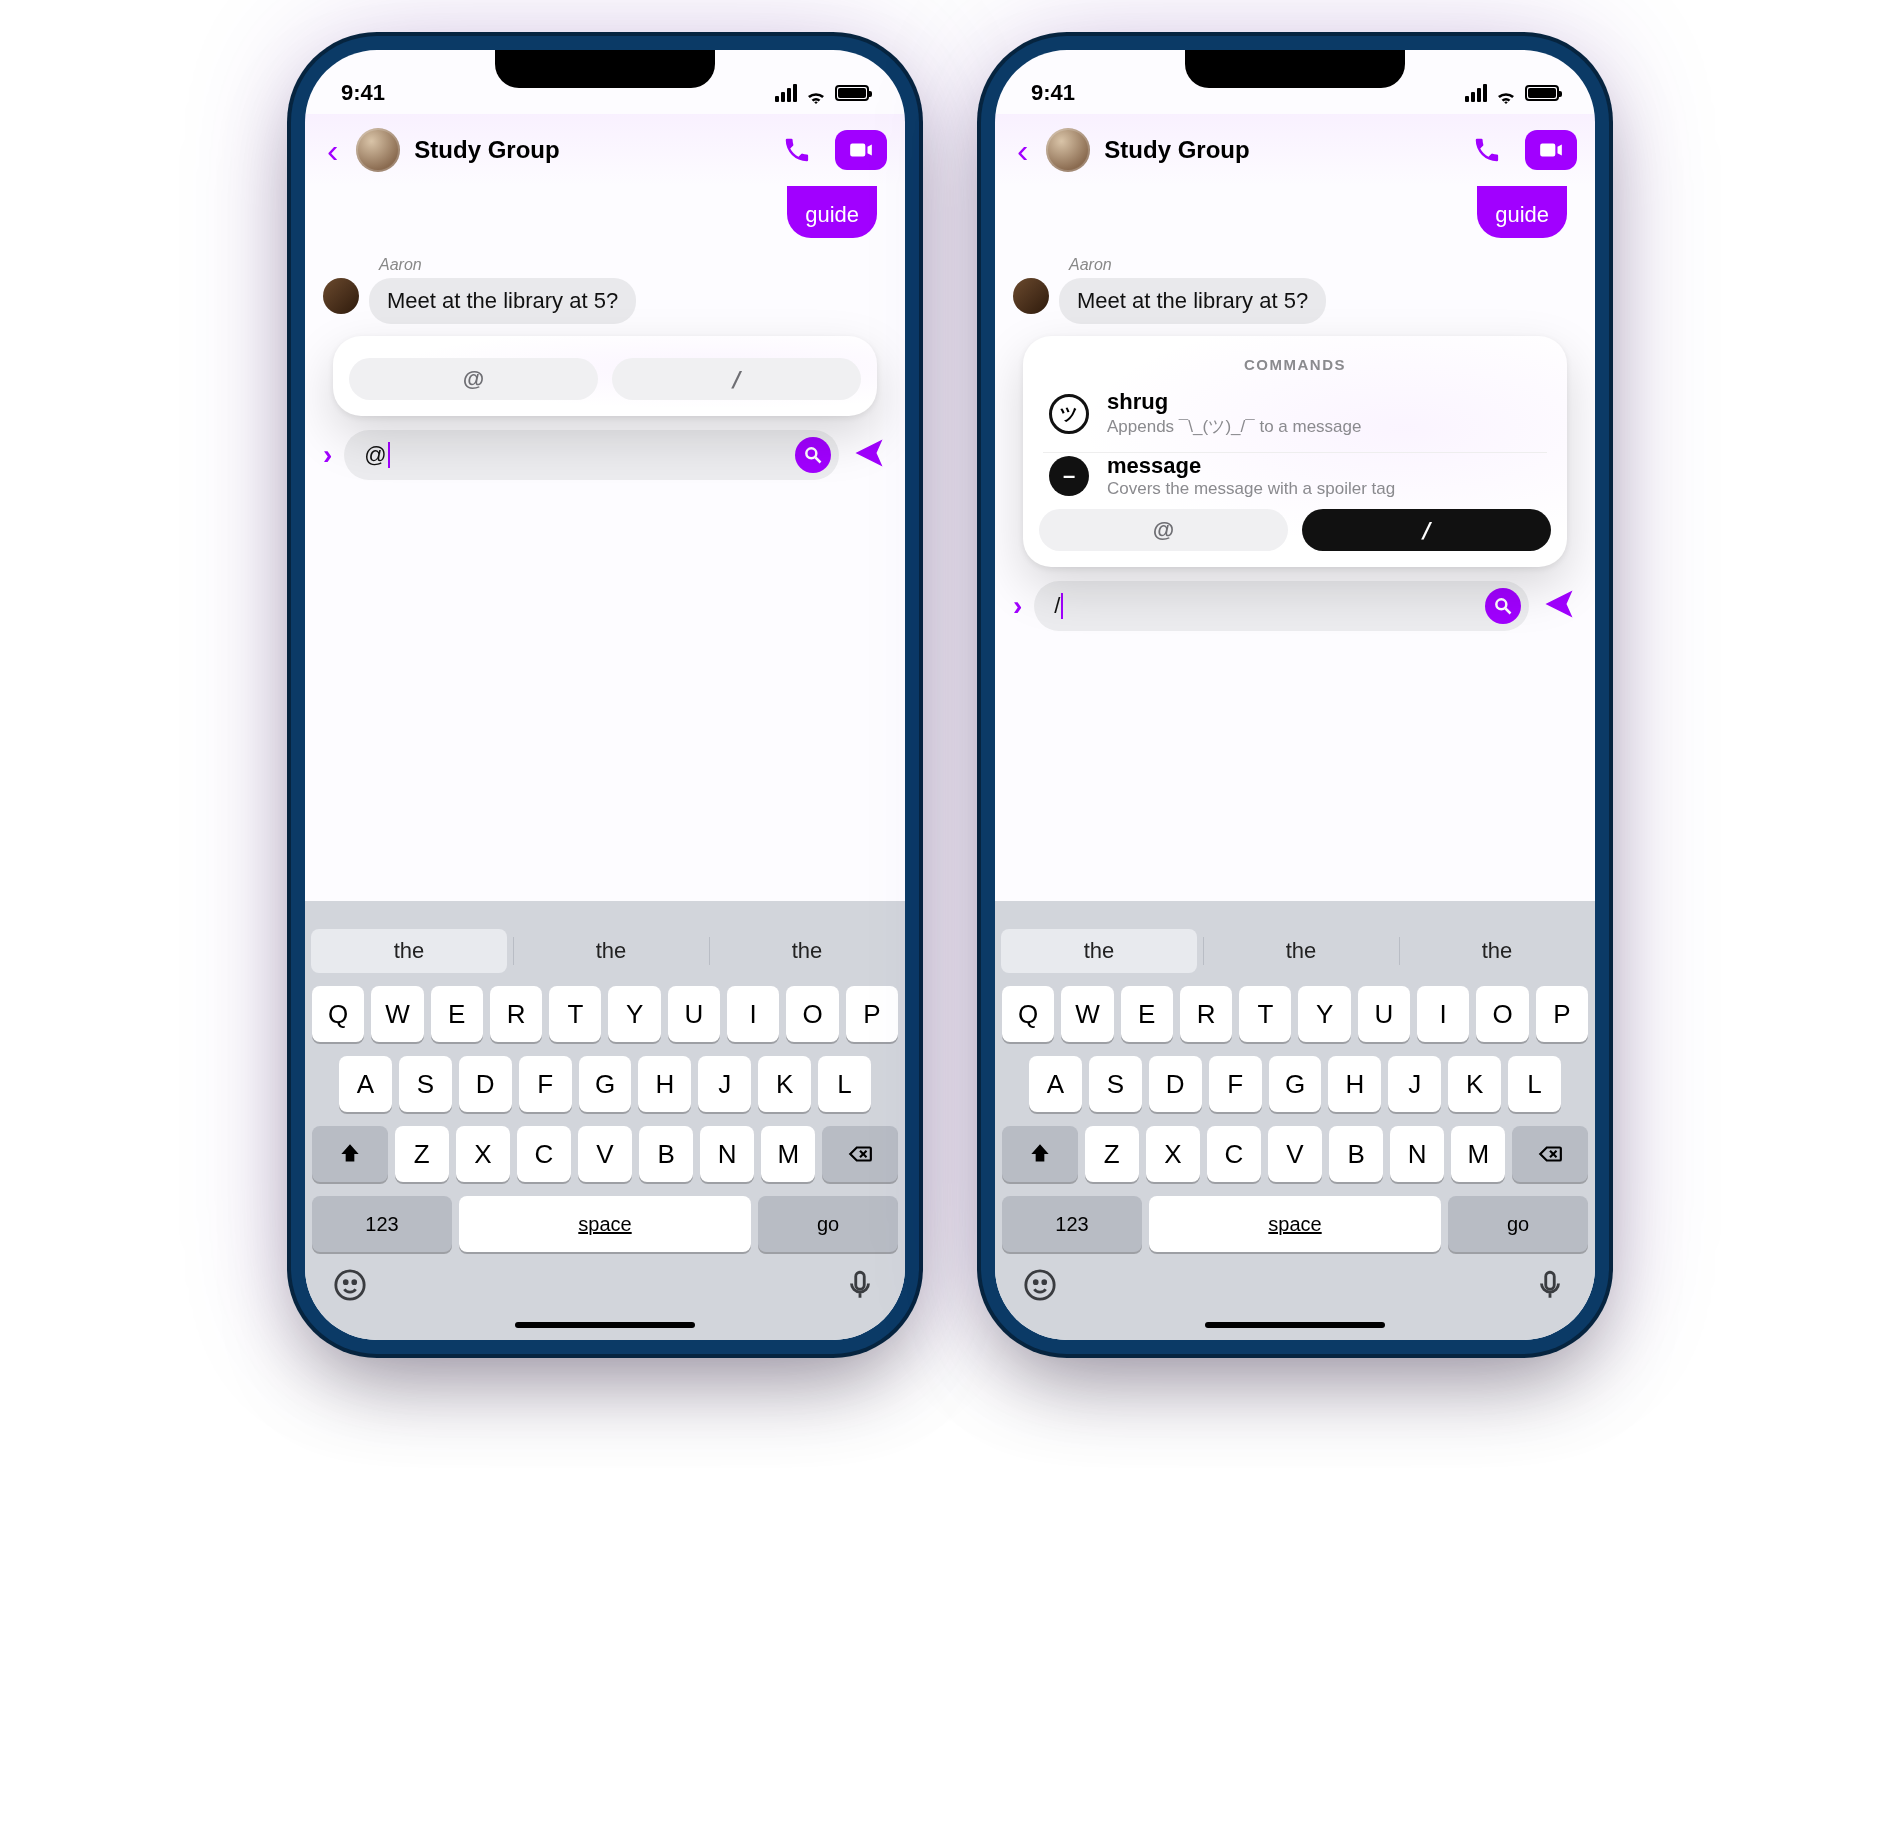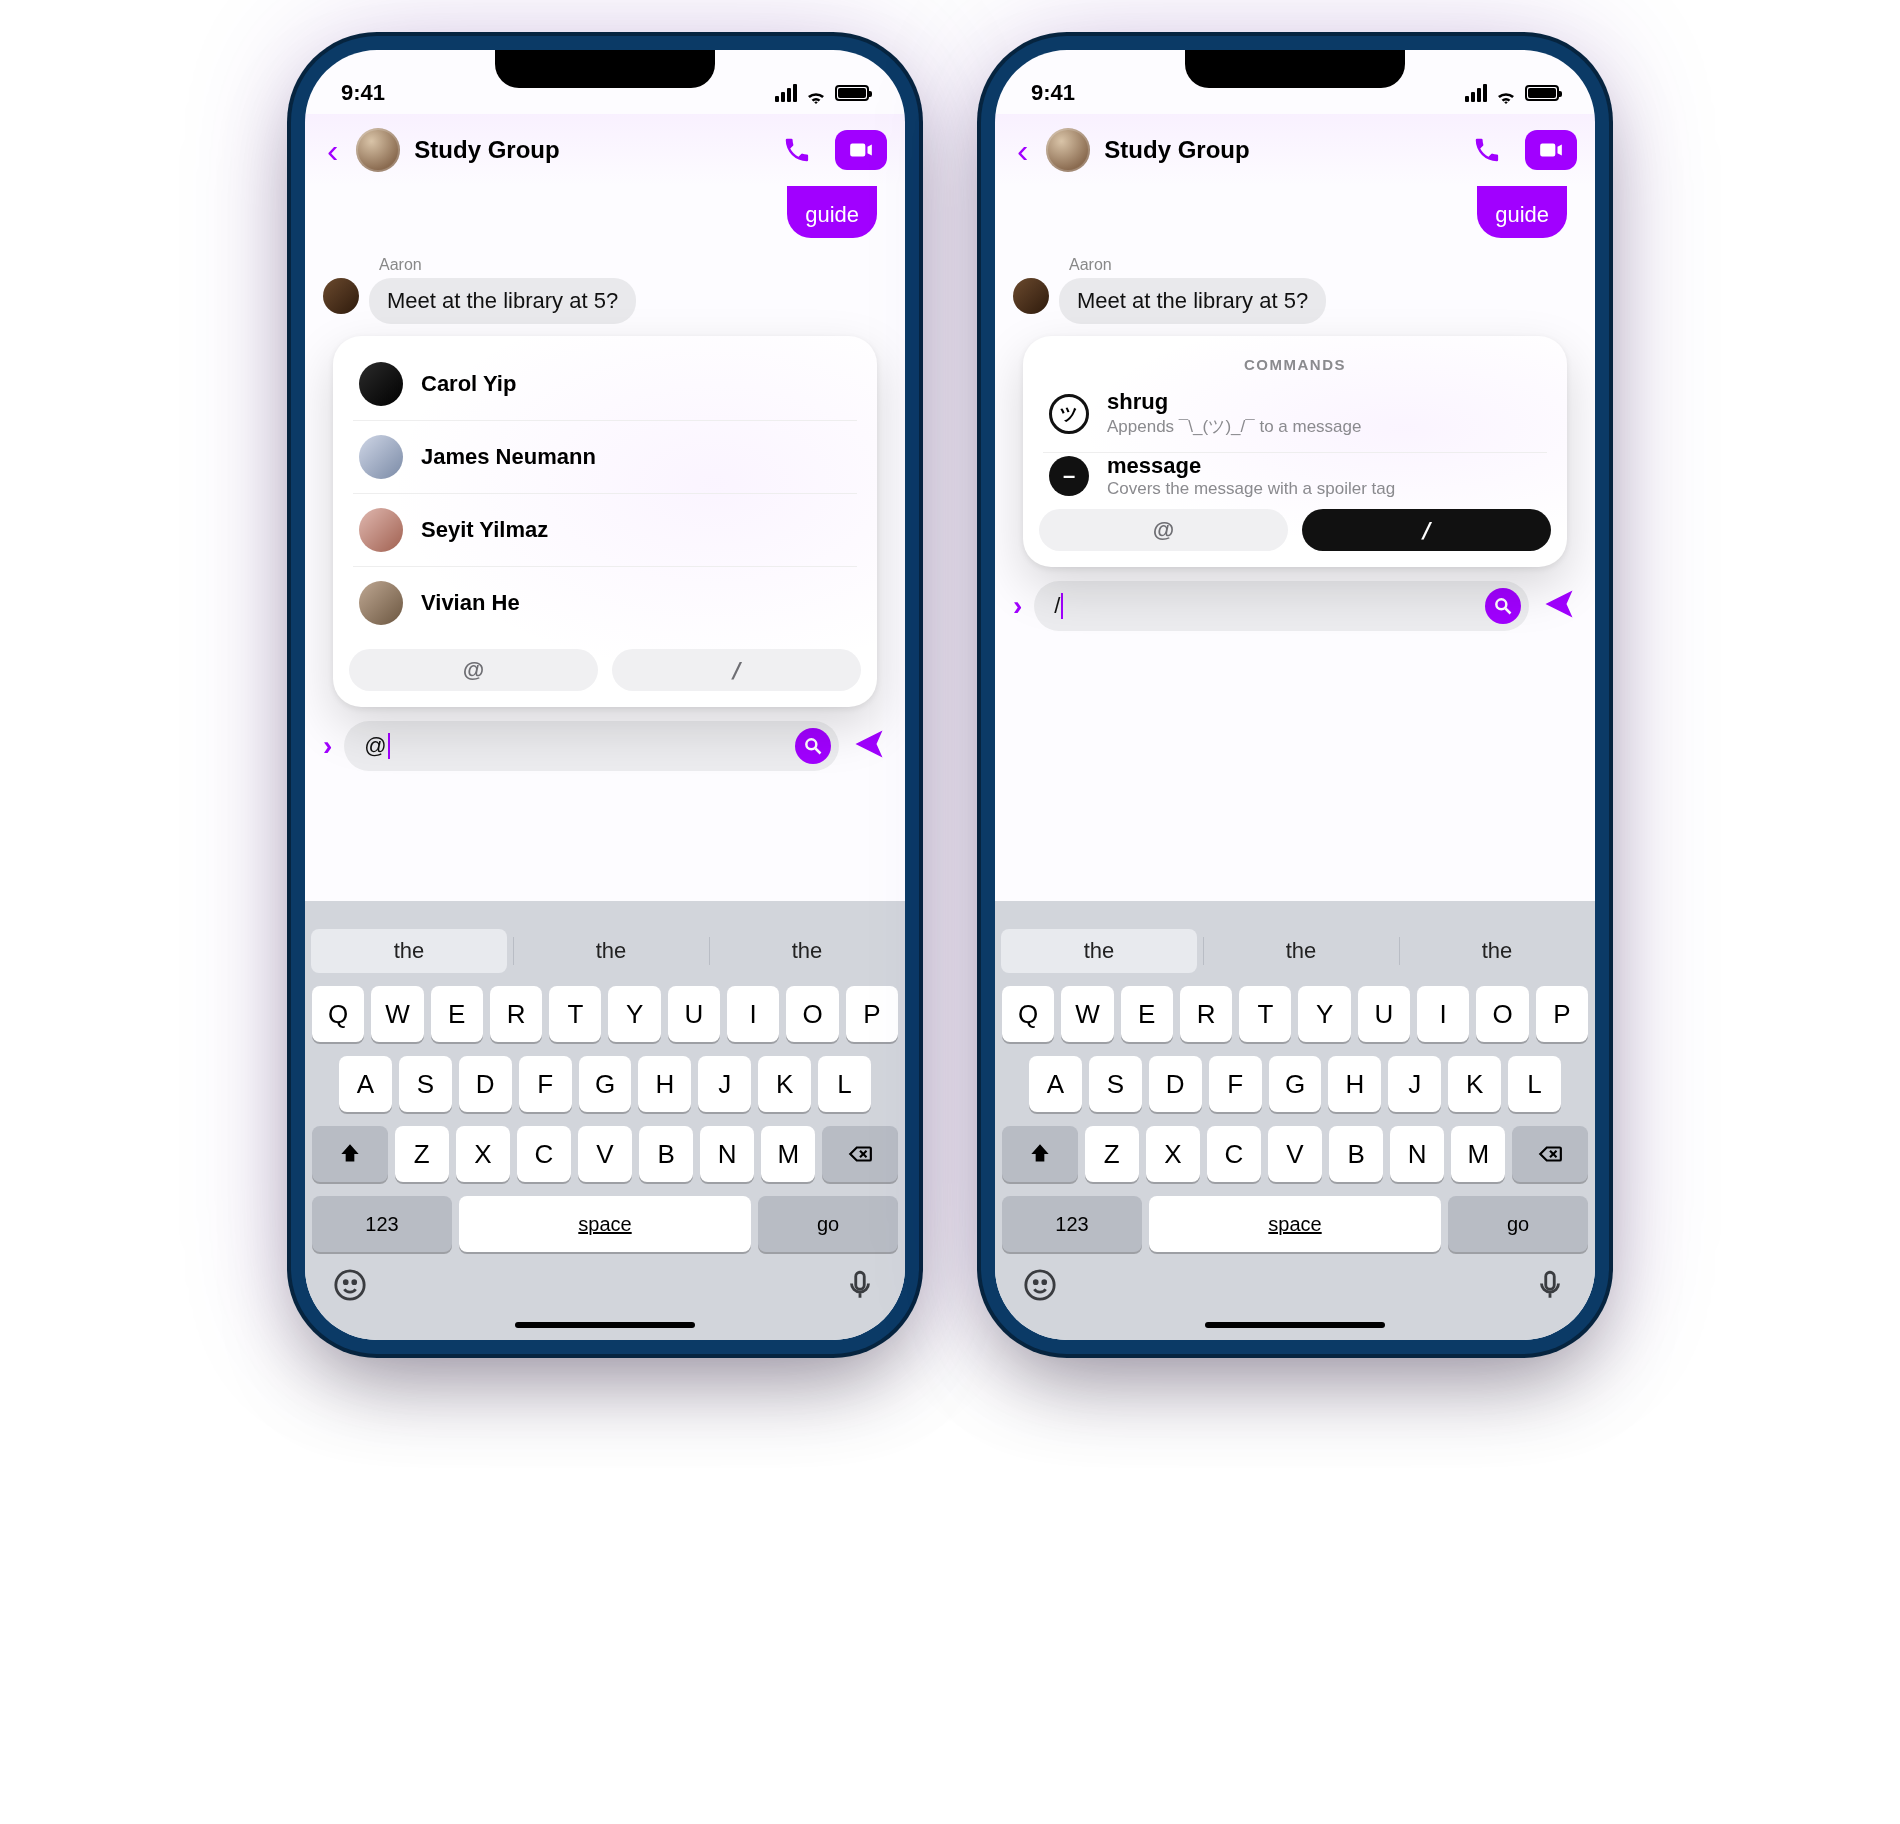--- a/index.html
+++ b/index.html
@@ -53,21 +53,21 @@
   .gavatar { width:44px; height:44px; border-radius:50%; background: radial-gradient(circle at 35% 30%, #d9c4a8, #8a6b50 70%); box-shadow: inset 0 0 0 2px #fff3; }
   .gtitle { font-size:24px; font-weight:700; }
   .spacer { flex:1; }
   .iconbtn { width:48px; height:48px; display:flex; align-items:center; justify-content:center; color:#a100ff; }
   .iconbtn svg { width:30px; height:30px; fill:currentColor; }
   .vidbtn { background:#a100ff; color:#fff; border-radius:12px; width:52px; height:40px; }
   .vidbtn svg { width:26px; height:26px; }
   
   .chat { padding: 0 18px; position:relative; flex: 0 0 auto; }
   .outb { margin-left:auto; width: fit-content; max-width: 70%; background:#a100ff; color:#fff; padding:16px 18px 10px; border-radius: 0 0 24px 24px; font-size:22px; margin-bottom: 18px; margin-right: 10px;}
-  .sender { font-size:16px; color:#888; margin-left:56px; margin-top:6px; }
+  .sender { font-size:16px; color:#888; margin-left:56px; margin-top:6px;font-style:italic; }
   .inrow { display:flex; gap:10px; align-items:flex-start; margin-top:4px; }
   .mavatar { width:36px; height:36px; border-radius:50%; background: linear-gradient(135deg,#6b4a2e,#2e1a0c); flex:0 0 36px; }
   .inb { background:#e9e9ec; color:#111; padding:10px 18px; border-radius:22px; font-size:22px; }
   
   .popup {
     margin: 12px 10px 0; background:#fff; border-radius:28px;
     box-shadow: 0 20px 50px rgba(0,0,0,.15), 0 2px 6px rgba(0,0,0,.08);
     padding: 12px 0 12px; position:relative; z-index:5;
     background-image: radial-gradient(ellipse at 70% 40%, rgba(200,120,255,.08), transparent 60%);
   }
@@ -170,38 +170,20 @@
 
   <div class="chat">
     <div class="outb">guide</div>
     <div class="sender">Aaron</div>
     <div class="inrow">
       <div class="mavatar"></div>
       <div class="inb">Meet at the library at 5?</div>
     </div>
 
     <div class="popup">
-      <div class="pop-list">
-        <div class="pop-item">
-          <div class="pop-ava g1"></div>
-          <div class="pop-name">Carol Yip</div>
-        </div>
-        <div class="pop-item">
-          <div class="pop-ava g2"></div>
-          <div class="pop-name">James Neumann</div>
-        </div>
-        <div class="pop-item">
-          <div class="pop-ava g3"></div>
-          <div class="pop-name">Seyit Yilmaz</div>
-        </div>
-        <div class="pop-item">
-          <div class="pop-ava g4"></div>
-          <div class="pop-name">Vivian He</div>
-        </div>
-      </div>
       <div class="pillrow">
         <div class="pill at"></div>
         <div class="pill sl inactive">/</div>
       </div>
     </div>
   </div>
 
   <div class="composer">
     <div class="expand">›</div>
     <div class="field">

